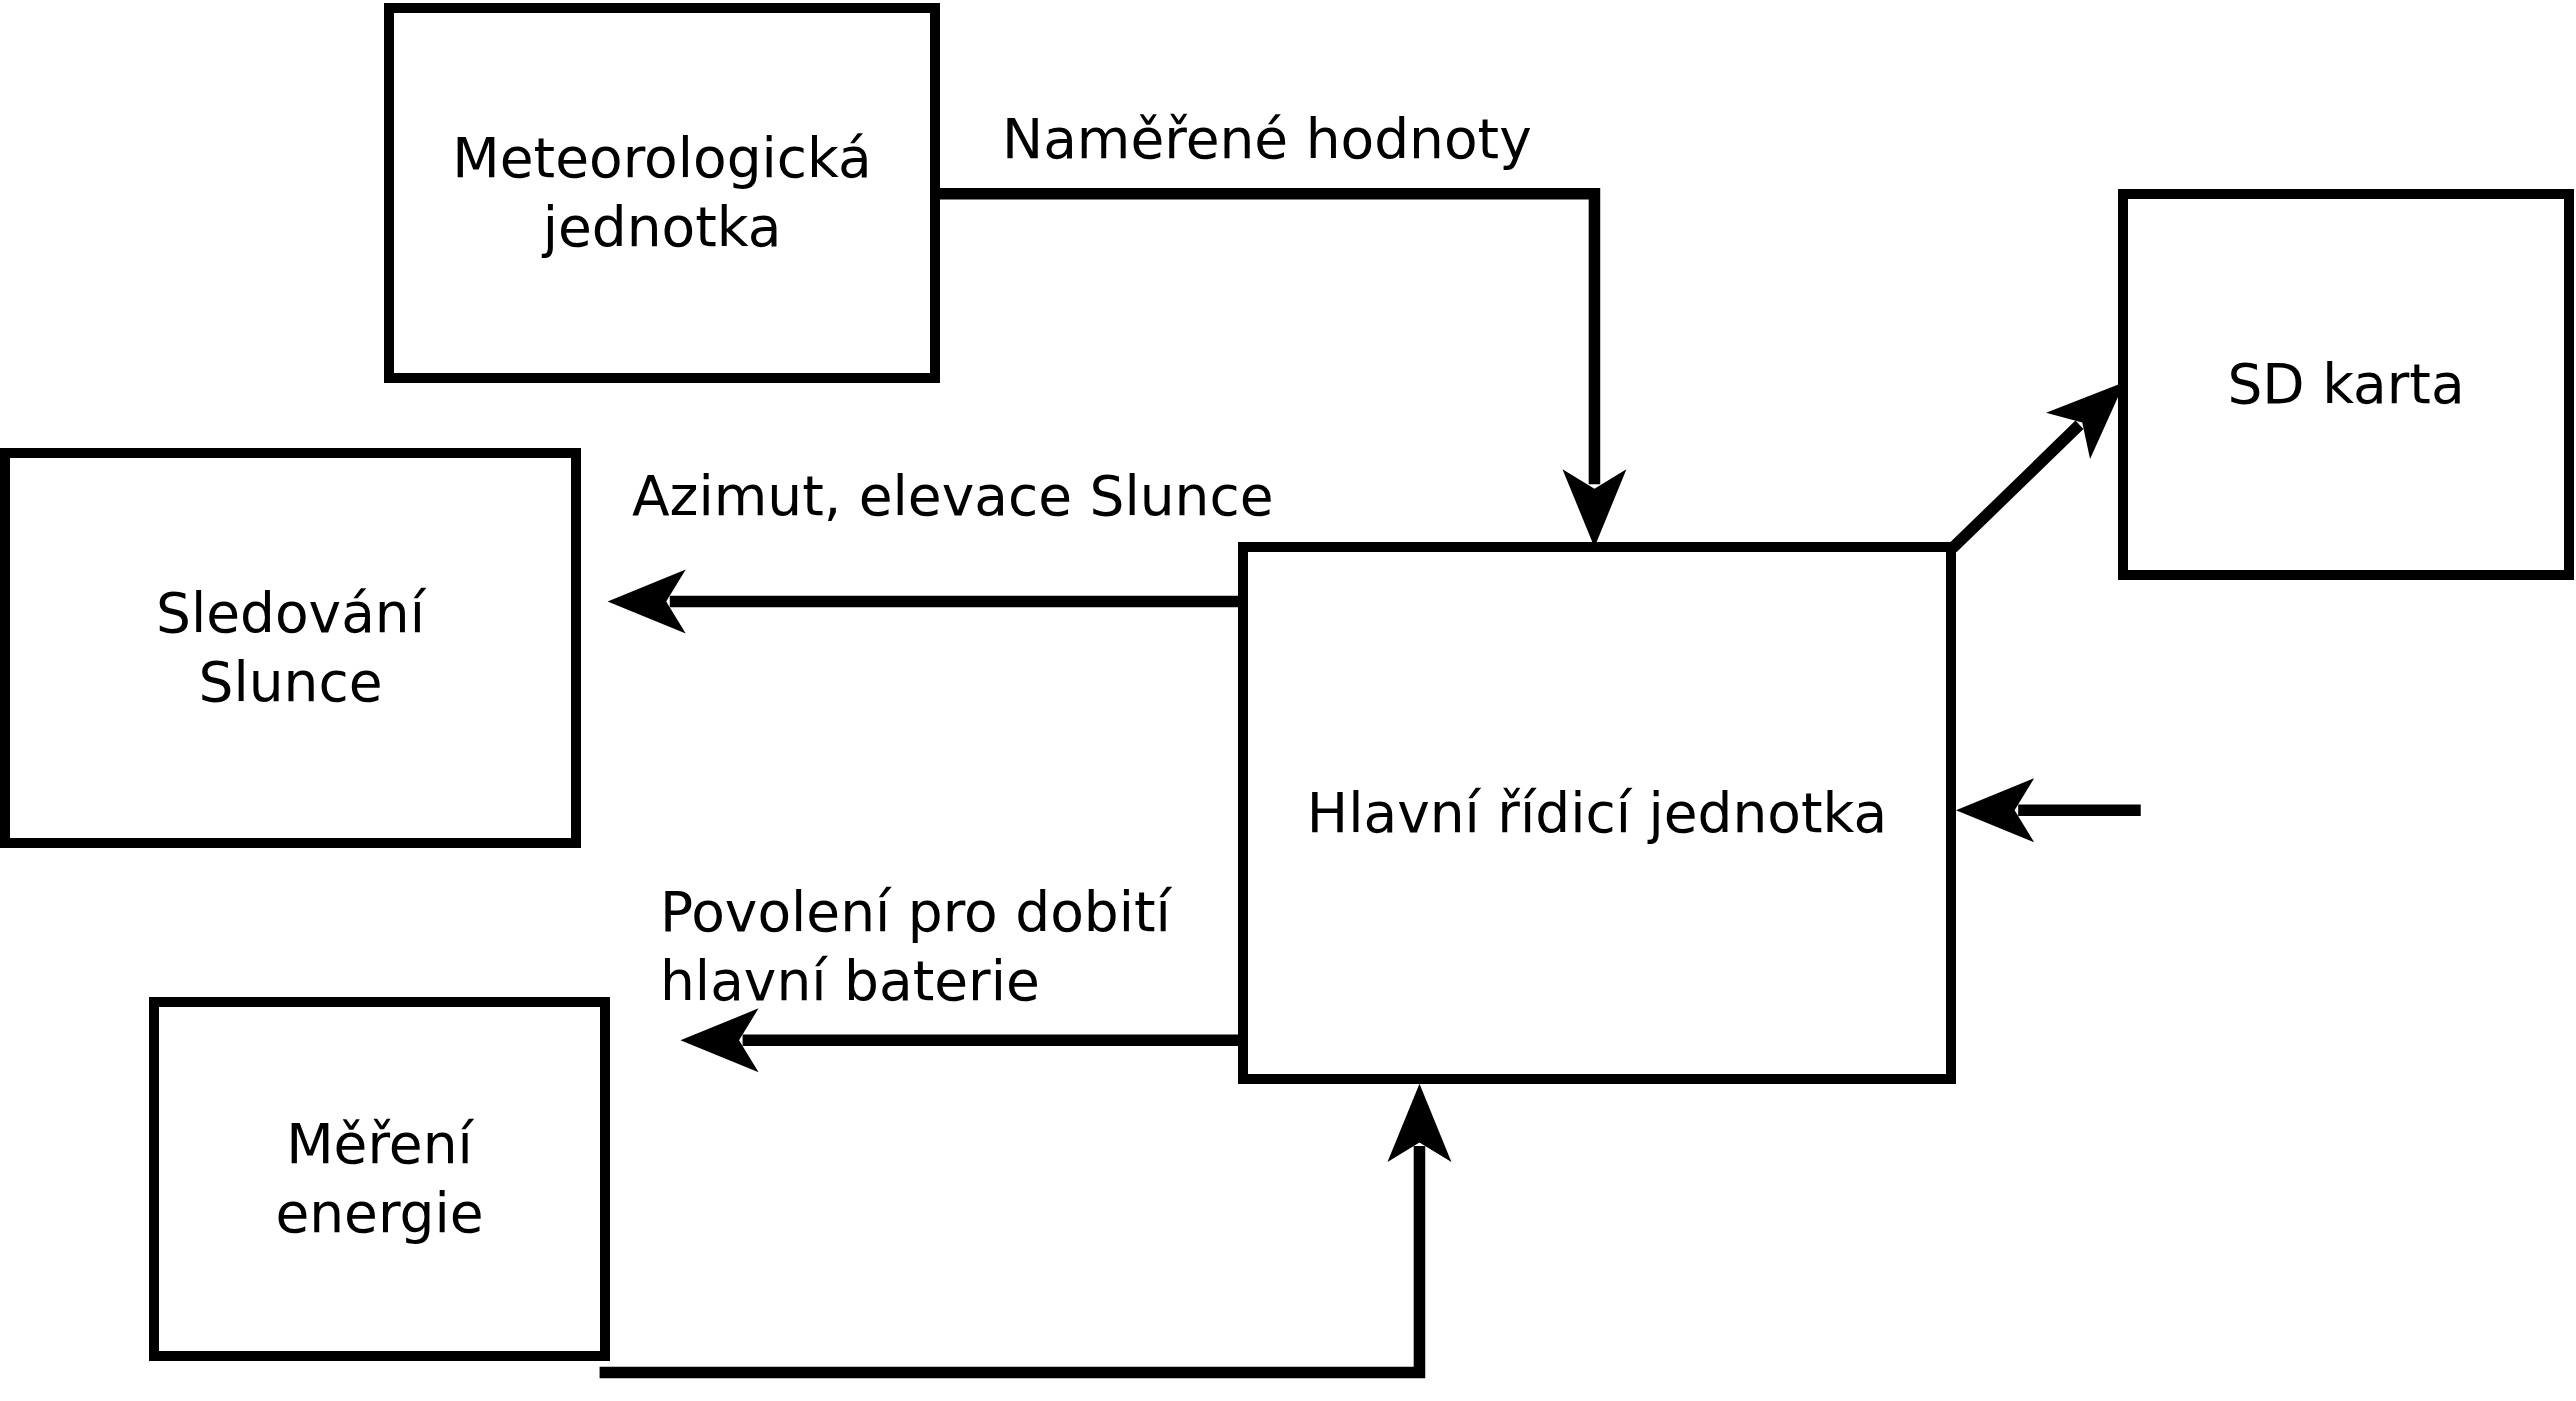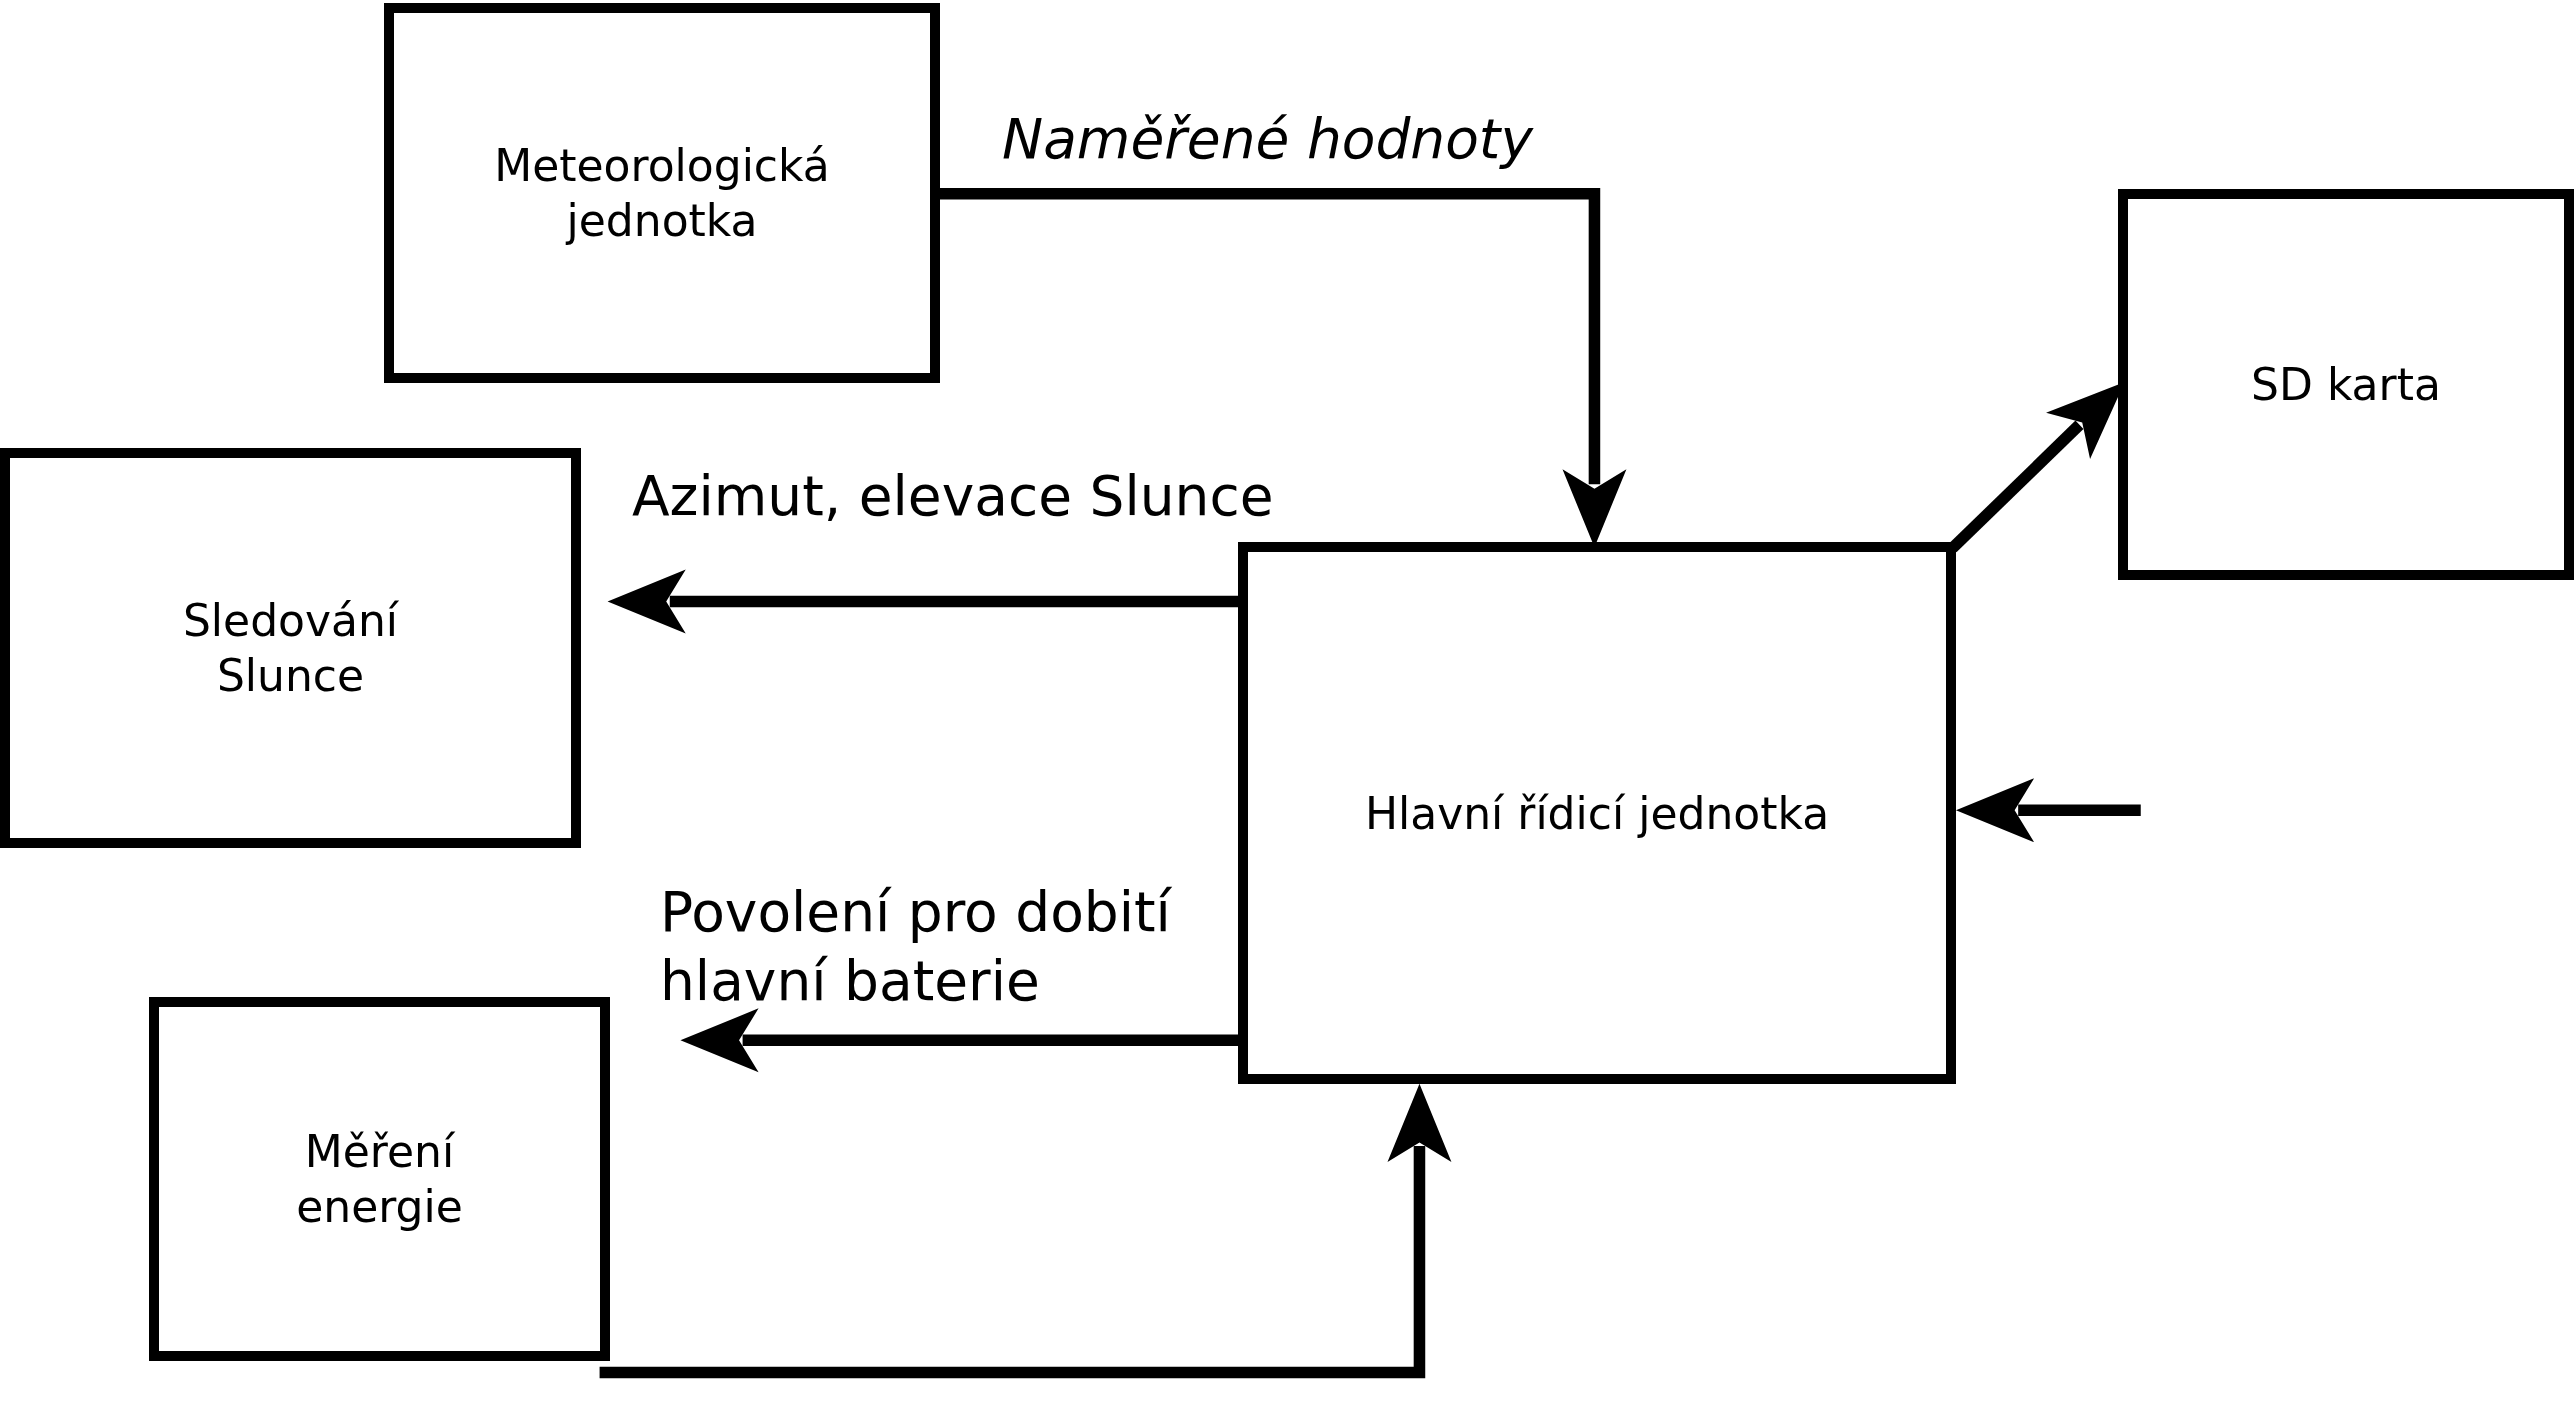--- a/index.html
+++ b/index.html
@@ -25,38 +25,38 @@
   }
   .node {
     position: absolute;
     box-sizing: border-box;
     background: #ffffff;
     border: 10.7px solid #000000;
     display: flex;
     align-items: center;
     justify-content: center;
     text-align: center;
-    font-size: 44px;
+    font-size: 55px;
     line-height: 1.25;
     white-space: pre-line;
   }
   .edge-label {
     position: absolute;
     font-size: 55px;
     line-height: 1.25;
     white-space: pre-line;
   }
   #node-meteo      { left: 384px;  top: 2.7px;    width: 556px; height: 380px; }
   #node-sd         { left: 2118px; top: 189px;  width: 456px; height: 391px; }
   #node-sledovani  { left: 0px;    top: 448px;  width: 581px; height: 400px; }
   #node-main       { left: 1238px; top: 542px;  width: 718px; height: 542px; }
   #node-gps        { left: 2131px; top: 625px;  width: 445px; height: 364px; }
   #node-mereni     { left: 149px;  top: 959px; width: 461px; height: 364px; margin-top: 38px; }
 
-  #lbl-namerene-hodnoty  { left: 1002px; top: 105px; font-style: italic;  }
+  #lbl-namerene-hodnoty  { left: 1002px; top: 105px;  }
   #lbl-azimut            { left: 632px;  top: 462px;  }
   #lbl-povoleni          { left: 636px;  top: 878px; margin-left: 24px;  }
   #lbl-namerena-hodnota  { left: 698px;  top: 1281px; }
 </style>
 </head>
 <body>
 
 <div class="canvas">
 
   <svg class="connector-layer" viewBox="0 0 2900 1578" xmlns="http://www.w3.org/2000/svg">

